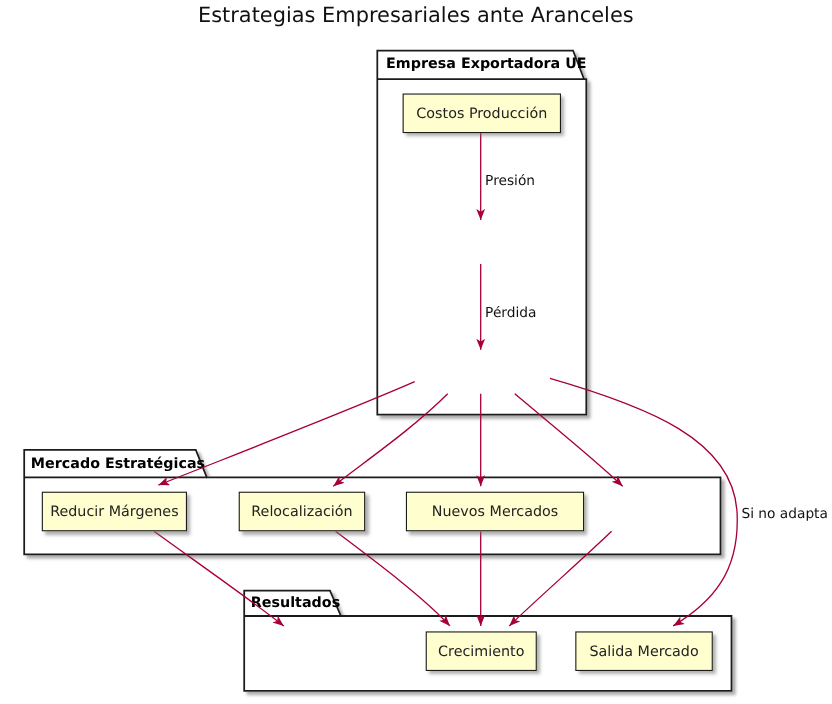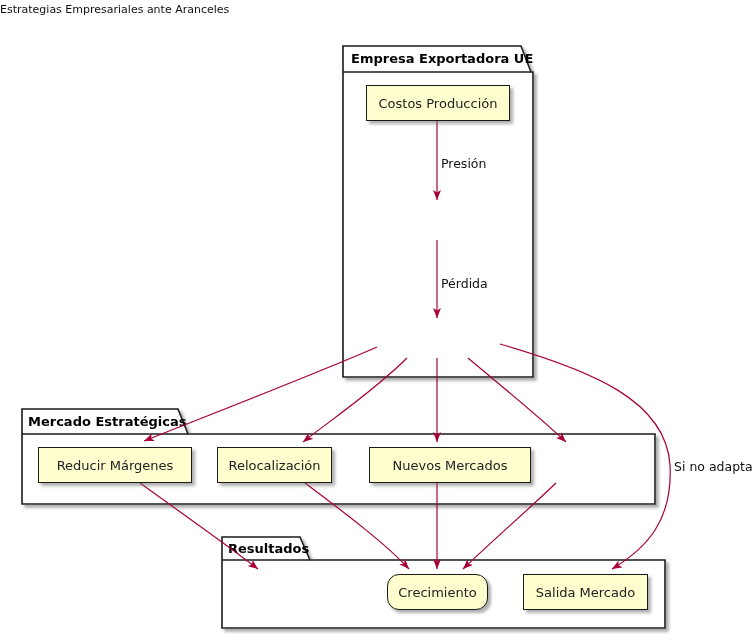--- a/index.html
+++ b/index.html
@@ -6,21 +6,21 @@
   .canvas{
     position:relative;
     width:756px;height:640px;
     background:#ffffff;
     font-family:"DejaVu Sans", sans-serif;
     color:#1a1a1a;
     overflow:hidden;
   }
   .diagram-title{
     position:absolute;left:0;top:3px;width:756px;
-    text-align:left;font-size:11px;color:#111;
+    text-align:center;font-size:19px;color:#111;
   }
   .pkg-name{
     position:absolute;font-size:13px;font-weight:bold;color:#000;
     white-space:nowrap;line-height:1;
   }
   .node{
     position:absolute;
     background:#FEFECE;
     border:1.6px solid #1b1b1b;
     box-shadow:3px 3px 3px rgba(110,110,110,0.55);
@@ -83,24 +83,24 @@
       <path d="M500,344 C590,370 666,400 670,465 C673,520 647,548 612,569" marker-end="url(#arrowhead)"></path>
       <path d="M140,483 C180,512 226,544 258,569" marker-end="url(#arrowhead)"></path>
       <path d="M305,483 C345,513 386,544 409,569" marker-end="url(#arrowhead)"></path>
       <path d="M437,483 L437,569" marker-end="url(#arrowhead)"></path>
       <path d="M556,483 C530,508 490,543 463,569" marker-end="url(#arrowhead)"></path>
     </g>
   </svg>
 
   <div class="node" style="left:366px;top:85px;width:144px;height:36px;">Costos Producción</div>
 
-  <div class="node" style="left:38px;top:447px;width:154px;height:36px;">Reducir Márgenes</div>
+  <div class="node" style="left:38px;top:447px;width:132px;height:36px;">Reducir Márgenes</div>
   <div class="node" style="left:217px;top:447px;width:115px;height:36px;">Relocalización</div>
   <div class="node" style="left:369px;top:447px;width:162px;height:36px;">Nuevos Mercados</div>
 
-  <div class="node" style="left:387px;top:574px;width:101px;height:36px;border-radius:12px;">Crecimiento</div>
+  <div class="node" style="left:387px;top:574px;width:101px;height:36px;">Crecimiento</div>
   <div class="node" style="left:523px;top:574px;width:125px;height:36px;">Salida Mercado</div>
 
   <div class="edge-label" style="left:441px;top:158px;">Presión</div>
   <div class="edge-label" style="left:441px;top:278px;">Pérdida</div>
   <div class="edge-label" style="left:674px;top:461px;">Si no adapta</div>
 
 </div>
 
 </body></html>

